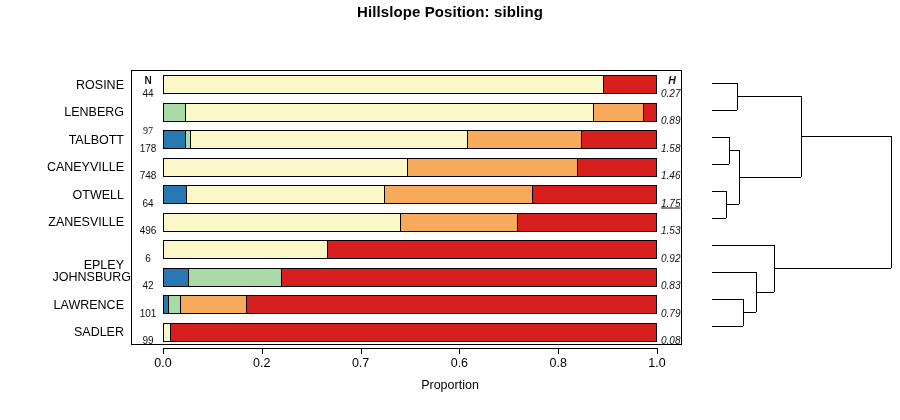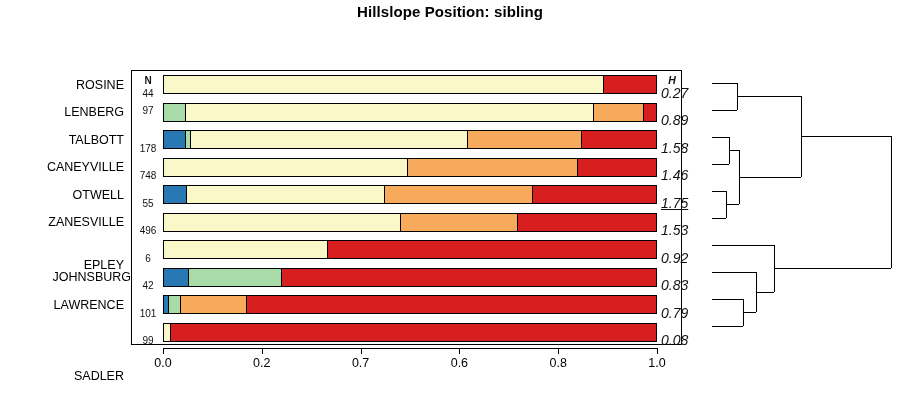--- a/index.html
+++ b/index.html
@@ -27,21 +27,21 @@
   .xlab{position:absolute;left:0;top:378px;width:900px;text-align:center;font-size:12.5px;}
 
   
   .rowlab{position:absolute;left:0;width:124px;text-align:right;font-size:12.5px;
           white-space:nowrap;transform:translateY(-50%);}
   .rowlab.bold{font-weight:normal;margin-top:15px;}
 
   .ncol{position:absolute;width:26px;text-align:center;font-size:10px;
         transform:translateY(-50%);color:#111;}
   .ncol.hdr{font-weight:bold;font-size:10px;font-style:normal;}
-  .hcol{position:absolute;width:34px;text-align:left;font-size:14px;font-style:italic;
+  .hcol{position:absolute;width:34px;text-align:left;font-size:10px;font-style:italic;
         transform:translateY(-50%);color:#111;}
   .hcol.hdr{font-weight:bold;font-style:italic;font-size:10.5px;text-align:center;width:26px;}
 
   .bar{position:absolute;height:19px;border:1.3px solid #000;box-sizing:border-box;
        display:flex;overflow:hidden;}
   .seg{height:100%;box-sizing:border-box;border-right:1px solid #000;}
   .seg:last-child{border-right:none;}
 
   
   .dendro{position:absolute;left:686px;top:70px;width:214px;height:275px;}
@@ -61,21 +61,21 @@
       <div class="ncol hdr" style="left: 135px; top: 80px;">N</div>
       <div class="hcol hdr" style="left: 659px; top: 80px;">H</div>
       <div class="rowlab" style="top: 84.75px;">ROSINE</div>
       <div class="ncol" style="left: 135px; top: 92.75px;">44</div>
       <div class="hcol" style="left: 661px; top: 92.75px;">0.27</div>
       <div class="bar" style="left: 163px; top: 75.25px; width: 494px;">
         <div class="seg" style="width: 89.5%; background: rgb(250, 248, 200);"></div>
         <div class="seg" style="width: 10.5%; background: rgb(216, 31, 31);"></div>
       </div>
       <div class="rowlab" style="top: 112.25px;">LENBERG</div>
-      <div class="ncol" style="left: 135px; top: 110px;">97</div>
+      <div class="ncol" style="left: 135px; top: 130px; font-family: Liberation Serif, serif;">97</div>
       <div class="hcol" style="left: 661px; top: 120.25px;">0.89</div>
       <div class="bar" style="left: 163px; top: 102.75px; width: 494px;">
         <div class="seg" style="width: 4.5%; background: rgb(168, 219, 168);"></div>
         <div class="seg" style="width: 83%; background: rgb(250, 248, 200);"></div>
         <div class="seg" style="width: 10%; background: rgb(247, 169, 92);"></div>
         <div class="seg" style="width: 2.5%; background: rgb(216, 31, 31);"></div>
       </div>
       <div class="rowlab" style="top: 139.75px;">TALBOTT</div>
       <div class="ncol" style="left: 135px; top: 147.75px;">178</div>
       <div class="hcol" style="left: 661px; top: 147.75px;">1.58</div>
@@ -88,21 +88,21 @@
       </div>
       <div class="rowlab" style="top: 167.25px;">CANEYVILLE</div>
       <div class="ncol" style="left: 135px; top: 175.25px;">748</div>
       <div class="hcol" style="left: 661px; top: 175.25px;">1.46</div>
       <div class="bar" style="left: 163px; top: 157.75px; width: 494px;">
         <div class="seg" style="width: 49.5%; background: rgb(250, 248, 200);"></div>
         <div class="seg" style="width: 34.7%; background: rgb(247, 169, 92);"></div>
         <div class="seg" style="width: 15.8%; background: rgb(216, 31, 31);"></div>
       </div>
       <div class="rowlab" style="top: 194.75px;">OTWELL</div>
-      <div class="ncol" style="left: 135px; top: 202.75px;">55</div>
+      <div class="ncol" style="left: 135px; top: 202.75px;">64</div>
       <div class="hcol" style="left: 661px; top: 202.75px; text-decoration: underline;">1.75</div>
       <div class="bar" style="left: 163px; top: 185.25px; width: 494px;">
         <div class="seg" style="width: 4.7%; background: rgb(40, 120, 180);"></div>
         <div class="seg" style="width: 40.3%; background: rgb(250, 248, 200);"></div>
         <div class="seg" style="width: 30%; background: rgb(247, 169, 92);"></div>
         <div class="seg" style="width: 25%; background: rgb(216, 31, 31);"></div>
       </div>
       <div class="rowlab" style="top: 222.25px;">ZANESVILLE</div>
       <div class="ncol" style="left: 135px; top: 230.25px;">496</div>
       <div class="hcol" style="left: 661px; top: 230.25px;">1.53</div>
@@ -128,21 +128,21 @@
       </div>
       <div class="rowlab" style="top: 304.75px;">LAWRENCE</div>
       <div class="ncol" style="left: 135px; top: 312.75px;">101</div>
       <div class="hcol" style="left: 661px; top: 312.75px;">0.79</div>
       <div class="bar" style="left: 163px; top: 295.25px; width: 494px;">
         <div class="seg" style="width: 1%; background: rgb(40, 120, 180);"></div>
         <div class="seg" style="width: 2.5%; background: rgb(168, 219, 168);"></div>
         <div class="seg" style="width: 13.3%; background: rgb(247, 169, 92);"></div>
         <div class="seg" style="width: 83.2%; background: rgb(216, 31, 31);"></div>
       </div>
-      <div class="rowlab" style="top: 332.25px; margin-top: 44px;">SADLER</div>
+      <div class="rowlab" style="top: 332.25px;">SADLER</div>
       <div class="ncol" style="left: 135px; top: 340.25px;">99</div>
       <div class="hcol" style="left: 661px; top: 340.25px;">0.08</div>
       <div class="bar" style="left: 163px; top: 322.75px; width: 494px;">
         <div class="seg" style="width: 1.5%; background: rgb(250, 248, 200);"></div>
         <div class="seg" style="width: 98.5%; background: rgb(216, 31, 31);"></div>
       </div>
     </div>
 
   <div class="axis-line"></div>
   <div id="ticks-layer">
@@ -152,20 +152,21 @@
       <div class="ticklab" style="left: 261.8px;">0.2</div>
       <div class="tick" style="left: 360.6px;"></div>
       <div class="ticklab" style="left: 360.6px;">0.7</div>
       <div class="tick" style="left: 459.4px;"></div>
       <div class="ticklab" style="left: 459.4px;">0.6</div>
       <div class="tick" style="left: 558.2px;"></div>
       <div class="ticklab" style="left: 558.2px;">0.8</div>
       <div class="tick" style="left: 657px;"></div>
       <div class="ticklab" style="left: 657px;">1.0</div>
     </div>
+  <div class="xlab">Proportion</div>
 
   <div class="dendro" id="dendro">
       <div class="dseg" style="left: 26px; top: 13px; width: 25px; height: 1px;"></div>
       <div class="dseg" style="left: 26px; top: 40px; width: 25px; height: 1px;"></div>
       <div class="dseg" style="left: 51px; top: 13px; width: 1px; height: 27px;"></div>
       <div class="dseg" style="left: 51px; top: 26px; width: 64px; height: 1px;"></div>
       <div class="dseg" style="left: 26px; top: 67px; width: 17px; height: 1px;"></div>
       <div class="dseg" style="left: 26px; top: 94px; width: 17px; height: 1px;"></div>
       <div class="dseg" style="left: 43px; top: 67px; width: 1px; height: 27px;"></div>
       <div class="dseg" style="left: 43px; top: 80px; width: 10px; height: 1px;"></div>

